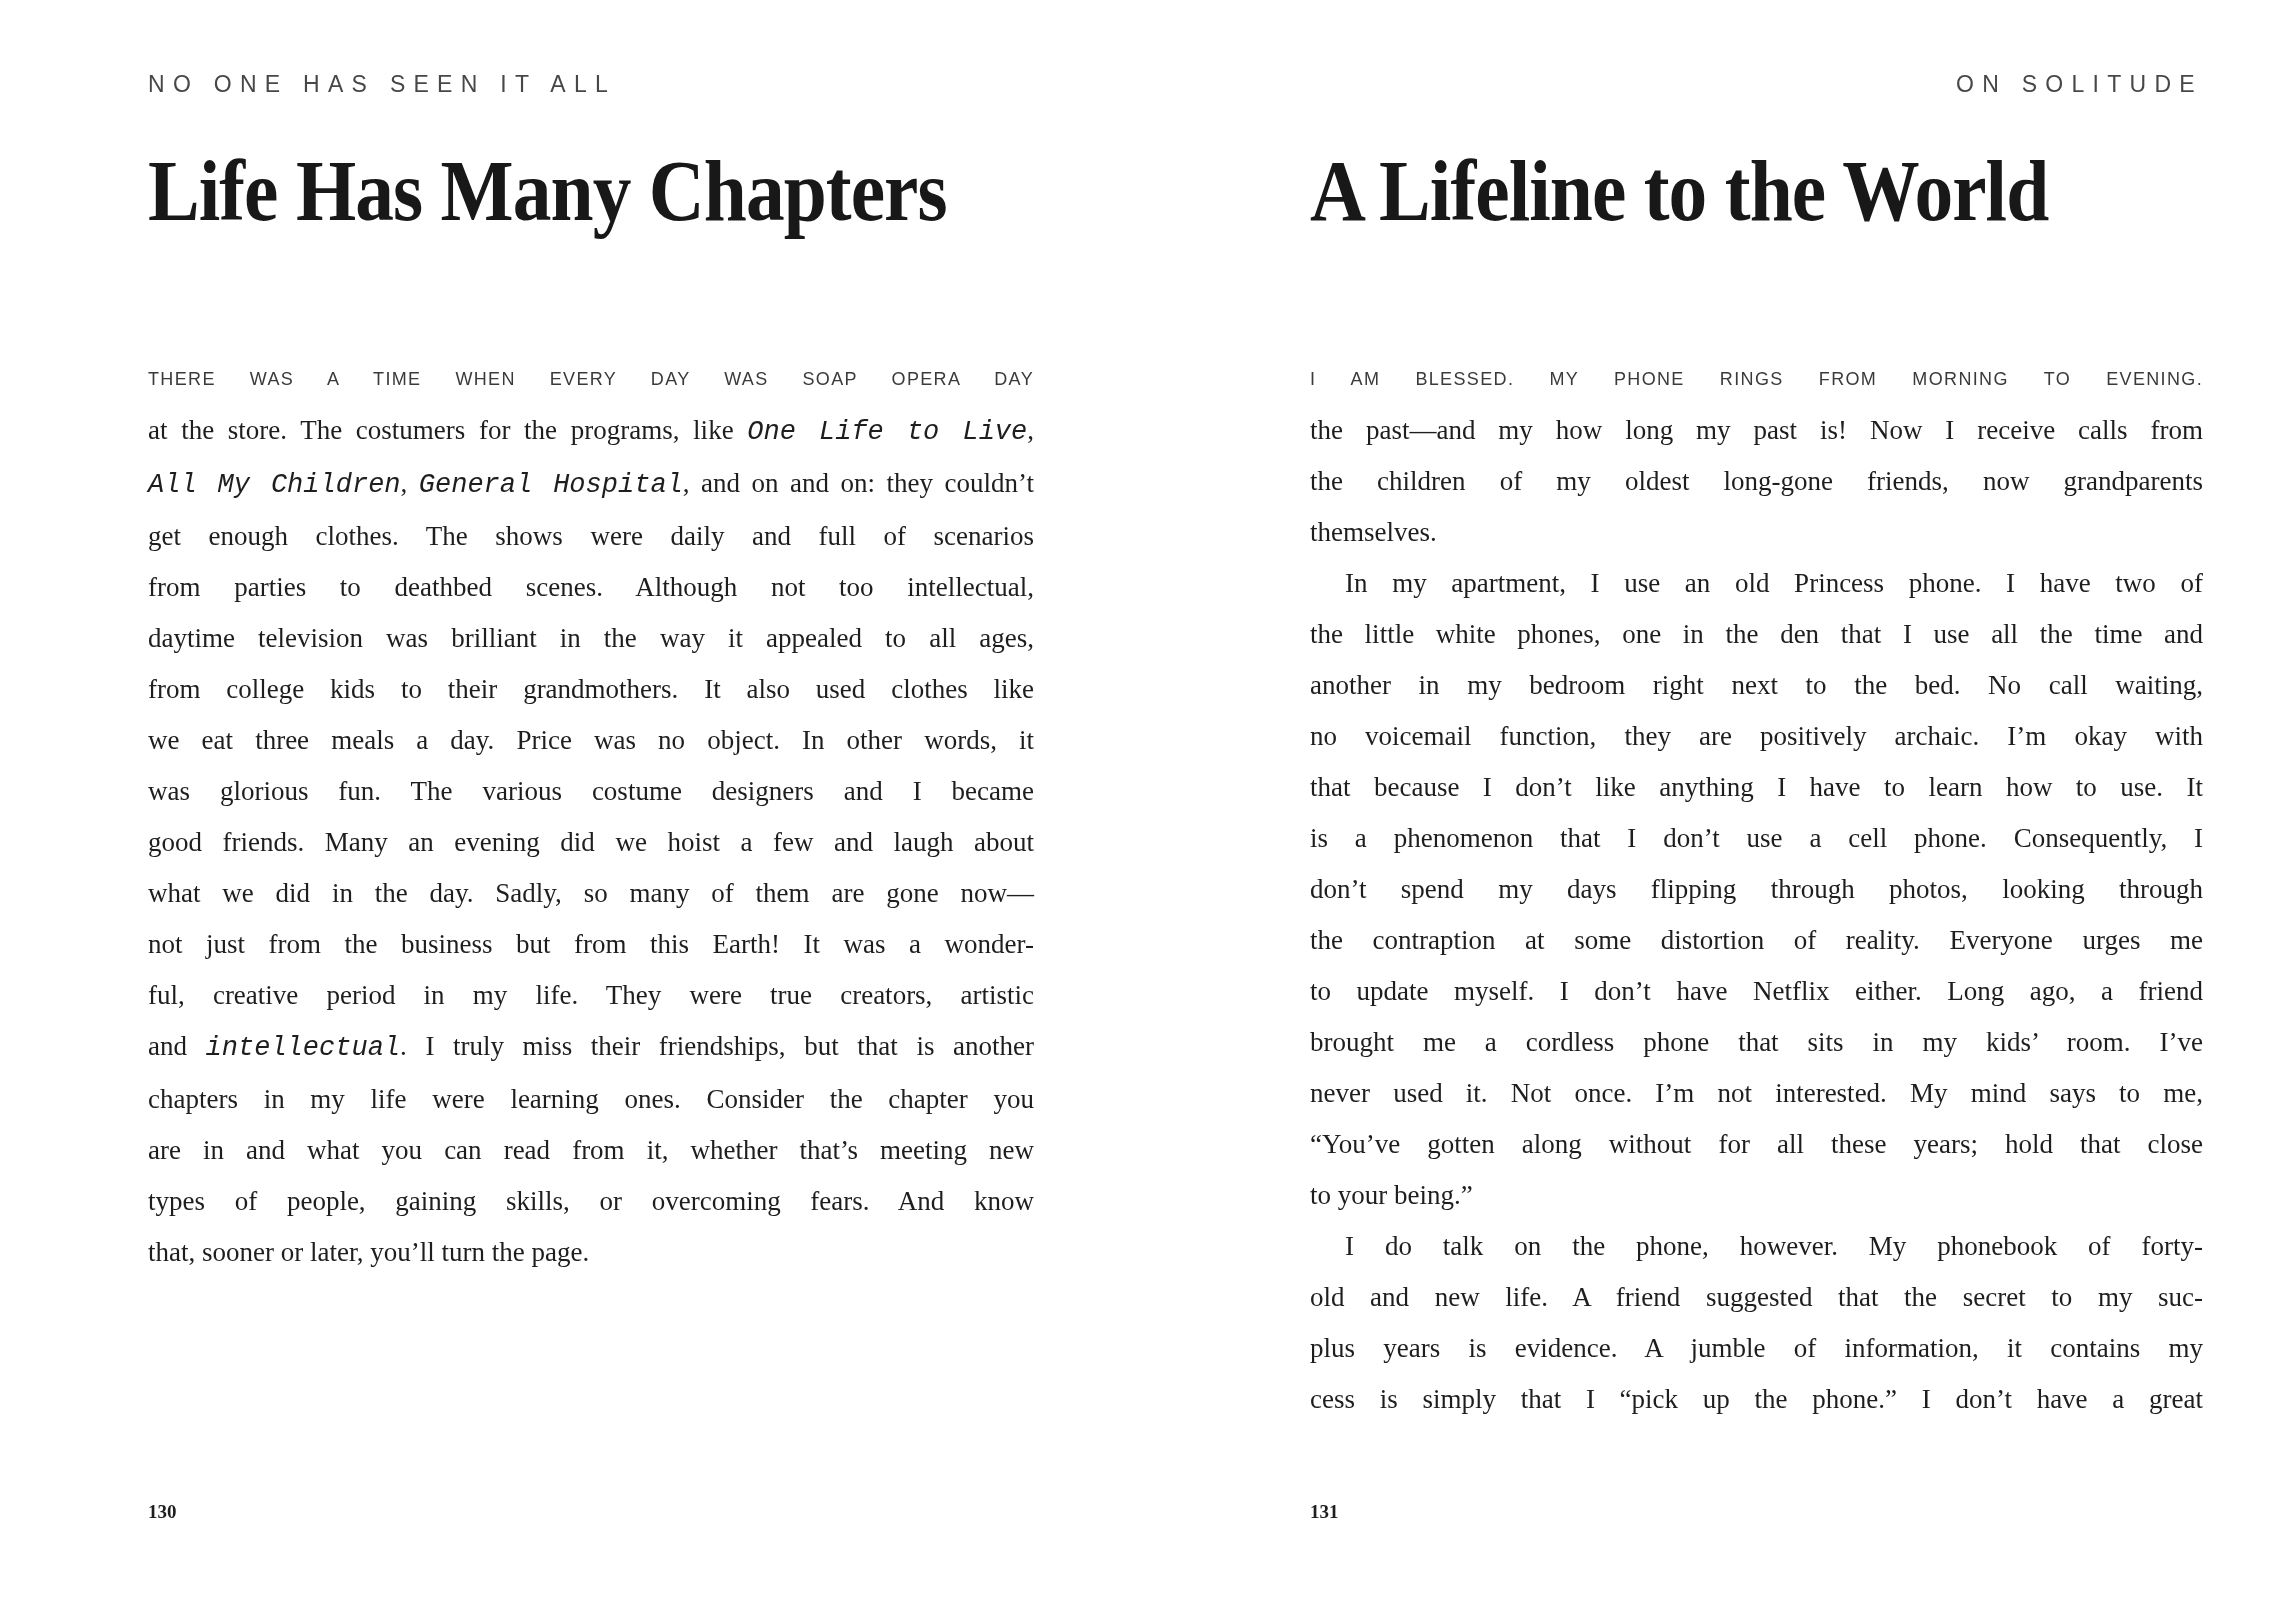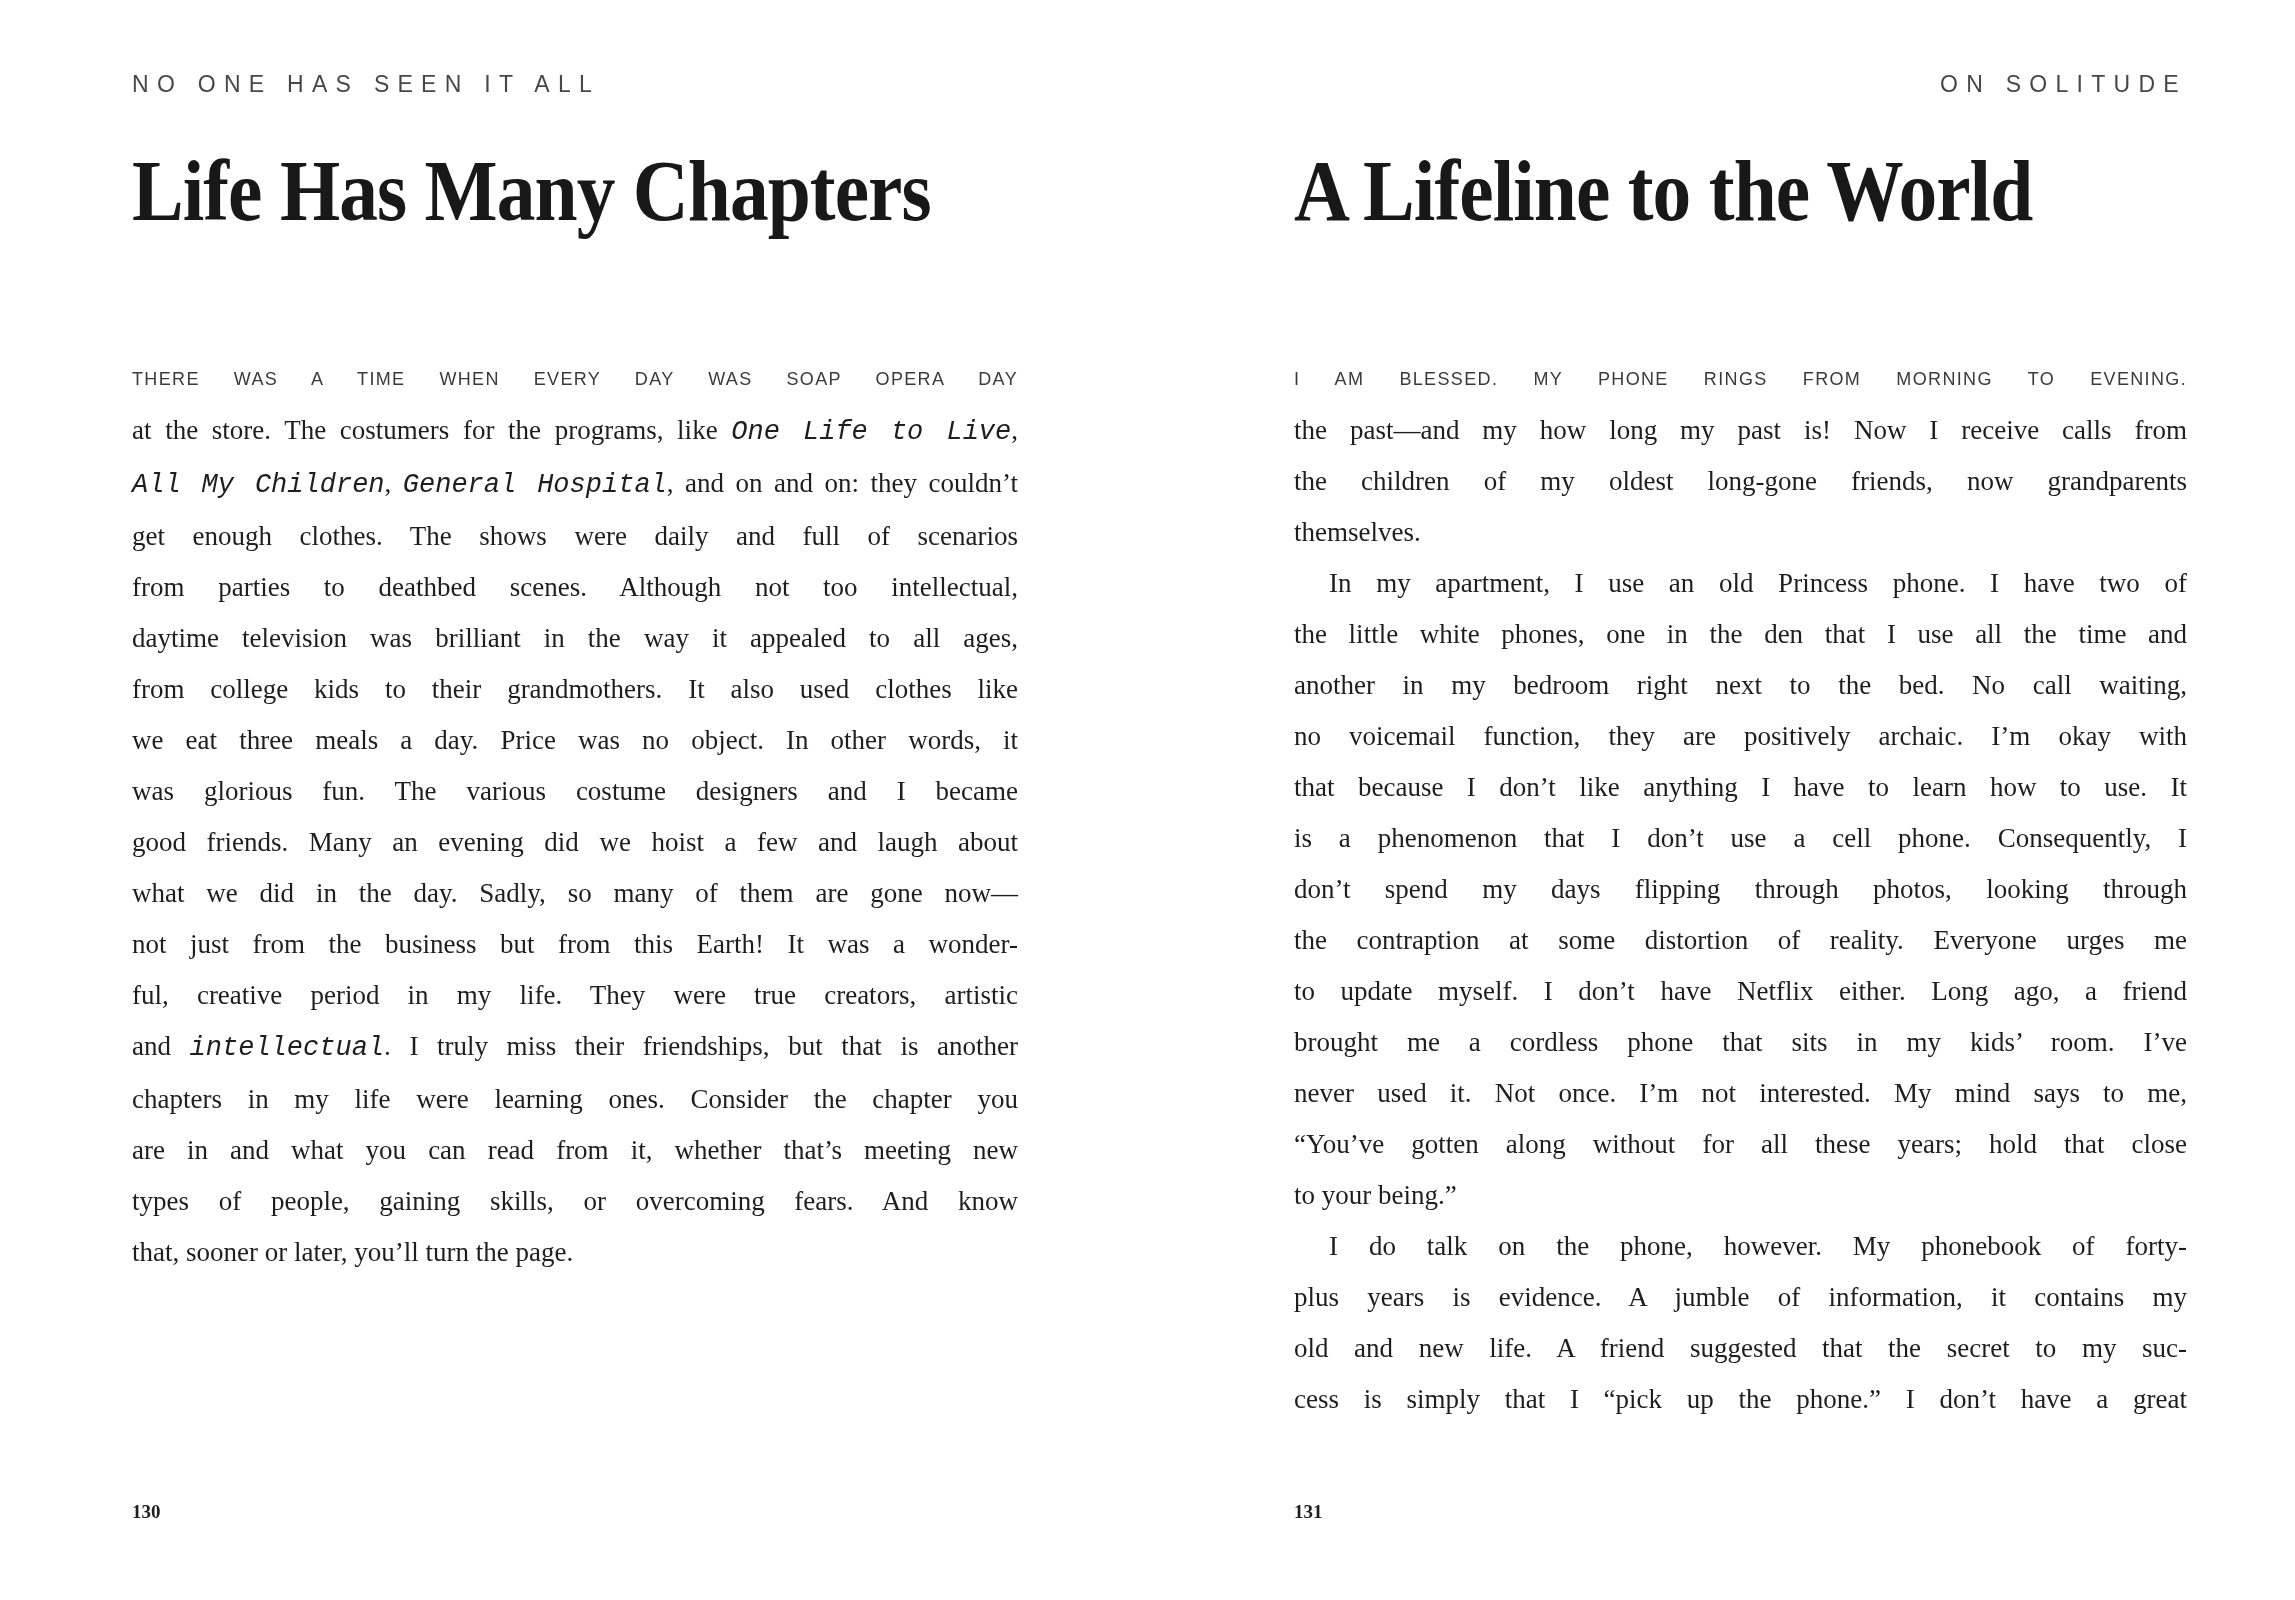--- a/index.html
+++ b/index.html
@@ -12,21 +12,21 @@
   * { margin: 0; padding: 0; box-sizing: border-box; }
   html, body { background: var(--paper); }
   .spread {
     position: relative;
     width: 2295px;
     height: 1601px;
     background: var(--paper);
     overflow: hidden;
     font-family: "Liberation Serif", serif;
   }
-  .page { position: absolute; top: 0; height: 1189px; }
+  .page { position: absolute; top: 0; height: 1189px; margin-left: 16px; }
   .page-left  { left: 132px;  width: 886px; }
   .page-right { left: 1294px; width: 893px; }
 
   .running-header {
     position: absolute;
     top: 71px;
     width: 100%;
     font-family: "Liberation Sans", sans-serif;
     font-size: 23px;
     font-weight: 400;
@@ -133,21 +133,21 @@
         <div class="line">that because I don’t like anything I have to learn how to use. It</div>
         <div class="line">is a phenomenon that I don’t use a cell phone. Consequently, I</div>
         <div class="line">don’t spend my days flipping through photos, looking through</div>
         <div class="line">the contraption at some distortion of reality. Everyone urges me</div>
         <div class="line">to update myself. I don’t have Netflix either. Long ago, a friend</div>
         <div class="line">brought me a cordless phone that sits in my kids’ room. I’ve</div>
         <div class="line">never used it. Not once. I’m not interested. My mind says to me,</div>
         <div class="line">“You’ve gotten along without for all these years; hold that close</div>
         <div class="line end">to your being.”</div>
         <div class="line indent">I do talk on the phone, however. My phonebook of forty-</div>
+        <div class="line">old and new life. A friend suggested that the secret to my suc-</div>
         <div class="line">plus years is evidence. A jumble of information, it contains my</div>
-        <div class="line">old and new life. A friend suggested that the secret to my suc-</div>
         <div class="line">cess is simply that I “pick up the phone.” I don’t have a great</div>
       </div>
     <div class="page-number">131</div>
   </div>
 
 </div>
 
 
 </body></html>

